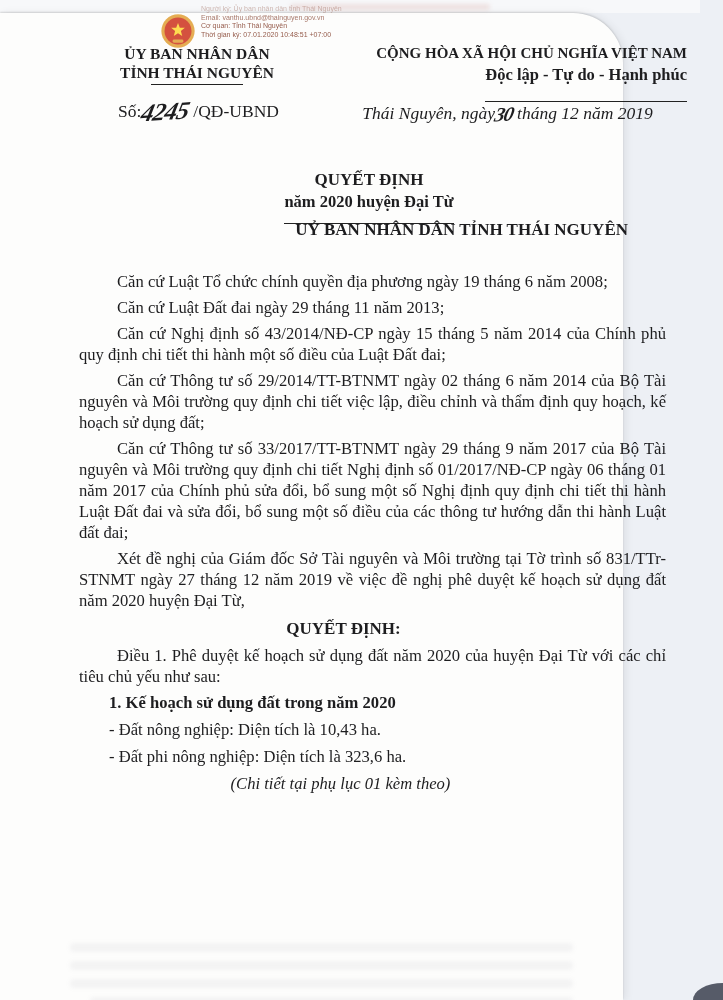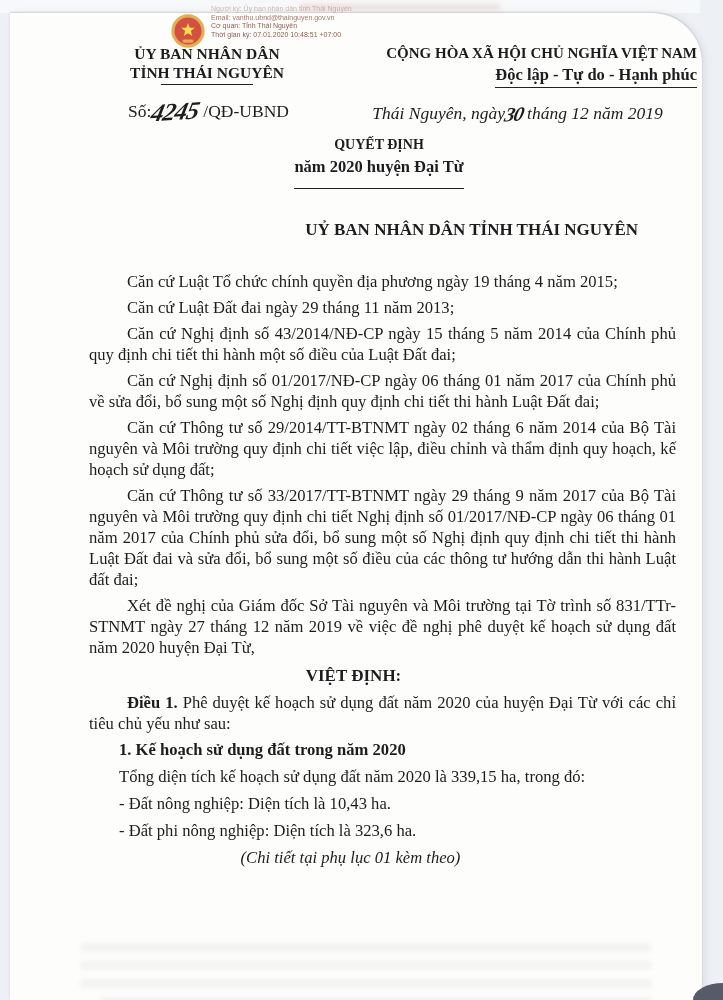--- a/index.html
+++ b/index.html
@@ -7,55 +7,55 @@
     width:723px;height:1000px;
     background:#edf0f5;
     font-family:"Liberation Serif","DejaVu Serif",serif;
     color:#1d1d1f;
     position:relative;
     overflow:hidden;
   }
   .canvas{position:absolute;inset:0;width:723px;height:1000px;}
   .top-strip{position:absolute;left:0;top:0;width:700px;height:13px;background:#f7f8fa;}
   .page{
-    position:absolute;left:10px;top:13px;width:692px;height:987px;
+    position:absolute;left:0;top:13px;width:623px;height:987px;
     background:#fdfdfc;
     border-top-right-radius:50px;
     box-shadow:0 -1px 2px rgba(0,0,0,.14), 3px 0 8px rgba(0,0,0,.07);
   }
   
   .stamp{position:absolute;left:160px;top:-9px;display:flex;gap:5px;align-items:flex-start;}
   .stamp-text{font-family:"Liberation Sans","DejaVu Sans",sans-serif;font-size:7px;line-height:8.5px;color:#8a4a38;width:190px;margin-top:1px;}
   .stamp-text .l0{opacity:.38;}
   .stamp-text .l1{opacity:.75;}
   .stamp-text .l2,.stamp-text .l3{opacity:.9;}
   .emblem{margin-top:9px;opacity:.88;}
   .ghost-top{position:absolute;left:290px;top:-9px;width:200px;height:6px;background:rgba(200,120,110,.18);filter:blur(2px);border-radius:3px;}
   
   .issuer{position:absolute;left:92px;top:31px;width:210px;text-align:center;font-weight:bold;font-size:15.5px;line-height:19px;}
   .issuer-underline{width:92px;height:0;border-bottom:1.6px solid #222;margin:2px auto 0;}
   .doc-number{position:absolute;left:118px;top:82px;font-size:17.5px;white-space:nowrap;}
   .national{position:absolute;left:312px;top:31px;width:375px;text-align:right;}
   .national .l1{font-weight:bold;font-size:15px;line-height:18px;}
-  .national .l2{display:inline-block;font-weight:bold;font-size:16.5px;line-height:20px;margin-top:3px;padding-bottom:2px;border-bottom:1.7px solid #222;}
+  .national .l2{display:inline-block;font-weight:bold;font-size:16.5px;line-height:20px;margin-top:3px;padding-bottom:16px;border-bottom:1.7px solid #222;}
   .place-date{position:absolute;left:335px;top:88px;width:345px;text-align:center;font-style:italic;font-size:17.5px;white-space:nowrap;}
   .handwritten{display:inline-block;font-style:italic;font-weight:600;transform:skewX(-16deg) rotate(-4deg);letter-spacing:-1px;position:relative;}
   .hw-number{font-size:25px;top:3px;margin:0 5px 0 1px;}
   .hw-day{font-size:20px;top:2px;margin:0 4px 0 0;}
   
   .doc-title{position:absolute;left:78px;top:121px;width:588px;text-align:center;padding-right:6px;box-sizing:border-box;}
-  .doc-title .t1{font-weight:bold;font-size:14px;line-height:22px;}
+  .doc-title .t1{font-weight:bold;font-size:17px;line-height:22px;margin-top:35px;}
   .doc-title .t2{font-weight:bold;font-size:16.5px;line-height:22px;margin-top:1px;}
   .doc-title .t3{display:inline-block;font-weight:bold;font-size:16.5px;line-height:22px;padding-bottom:10px;border-bottom:1.6px solid #222;}
   .authority{position:absolute;left:40px;top:207px;width:588px;text-align:right;font-weight:bold;font-size:17px;}
   
   .body-text{position:absolute;left:79px;top:258px;width:587px;font-size:16.6px;line-height:21px;}
   .para{margin:0 0 5px 0;text-indent:38px;text-align:justify;}
   .decision-heading{margin:7px 0 6px 0;text-align:center;font-weight:bold;font-size:17px;padding-right:58px;}
-  .article-label{font-weight:bold;margin-right:5px;}
+  .article-label{font-weight:normal;margin-right:5px;}
   .section-heading{margin:2px 0 6px 0;padding-left:30px;font-weight:bold;}
   .plain-line{margin:0 0 6px 0;padding-left:30px;}
   .appendix-note{margin:3px 0 0 0;text-align:center;font-style:italic;padding-right:64px;}
   
   .ghost{position:absolute;left:70px;right:50px;background:rgba(110,110,115,.065);filter:blur(2px);border-radius:4px;height:9px;}
   .g1{top:930px;}.g2{top:948px;}.g3{top:966px;}.g4{top:984px;left:90px;}
   .corner-shadow{position:absolute;right:0;bottom:0;width:30px;height:17px;background:#565b68;border-top-left-radius:100%;}
 </style>
 </head>
 <body>
@@ -98,36 +98,34 @@
       <span>Thái Nguyên, ngày</span><span class="handwritten hw-day">30</span><span>tháng 12 năm 2019</span>
     </div>
 
     <div class="doc-title">
       <div class="t1">QUYẾT ĐỊNH</div>
       <div><span class="t3">năm 2020 huyện Đại Từ</span></div>
     </div>
     <div class="authority">UỶ BAN NHÂN DÂN TỈNH THÁI NGUYÊN</div>
 
     <div class="body-text">
-      <p class="para">Căn cứ Luật Tổ chức chính quyền địa phương ngày 19 tháng 4 năm 2015;</p>
+      <p class="para">Căn cứ Luật Tổ chức chính quyền địa phương ngày 19 tháng 6 năm 2008;</p>
       <p class="para">Căn cứ Luật Đất đai ngày 29 tháng 11 năm 2013;</p>
       <p class="para">Căn cứ Nghị định số 43/2014/NĐ-CP ngày 15 tháng 5 năm 2014 của Chính phủ quy định chi tiết thi hành một số điều của Luật Đất đai;</p>
-      <p class="para">Căn cứ Nghị định số 01/2017/NĐ-CP ngày 06 tháng 01 năm 2017 của Chính phủ về sửa đổi, bổ sung một số Nghị định quy định chi tiết thi hành Luật Đất đai;</p>
       <p class="para">Căn cứ Thông tư số 29/2014/TT-BTNMT ngày 02 tháng 6 năm 2014 của Bộ Tài nguyên và Môi trường quy định chi tiết việc lập, điều chỉnh và thẩm định quy hoạch, kế hoạch sử dụng đất;</p>
       <p class="para">Căn cứ Thông tư số 33/2017/TT-BTNMT ngày 29 tháng 9 năm 2017 của Bộ Tài nguyên và Môi trường quy định chi tiết Nghị định số 01/2017/NĐ-CP ngày 06 tháng 01 năm 2017 của Chính phủ sửa đổi, bổ sung một số Nghị định quy định chi tiết thi hành Luật Đất đai và sửa đổi, bổ sung một số điều của các thông tư hướng dẫn thi hành Luật đất đai;</p>
       <p class="para">Xét đề nghị của Giám đốc Sở Tài nguyên và Môi trường tại Tờ trình số 831/TTr-STNMT ngày 27 tháng 12 năm 2019 về việc đề nghị phê duyệt kế hoạch sử dụng đất năm 2020 huyện Đại Từ,</p>
 
-      <div class="decision-heading">VIỆT ĐỊNH:</div>
+      <div class="decision-heading">QUYẾT ĐỊNH:</div>
 
       <p class="para">
         <span class="article-label">Điều 1.</span><span>Phê duyệt kế hoạch sử dụng đất năm 2020 của huyện Đại Từ với các chỉ tiêu chủ yếu như sau:</span>
       </p>
 
       <div class="section-heading">1. Kế hoạch sử dụng đất trong năm 2020</div>
-      <div class="plain-line">Tổng diện tích kế hoạch sử dụng đất năm 2020 là 339,15 ha, trong đó:</div>
       <div class="plain-line">- Đất nông nghiệp: Diện tích là 10,43 ha.</div>
       <div class="plain-line">- Đất phi nông nghiệp: Diện tích là 323,6 ha.</div>
       <div class="appendix-note">(Chi tiết tại phụ lục 01 kèm theo)</div>
     </div>
 
     <div class="ghost g1"></div>
     <div class="ghost g2"></div>
     <div class="ghost g3"></div>
     <div class="ghost g4"></div>
   </div>

